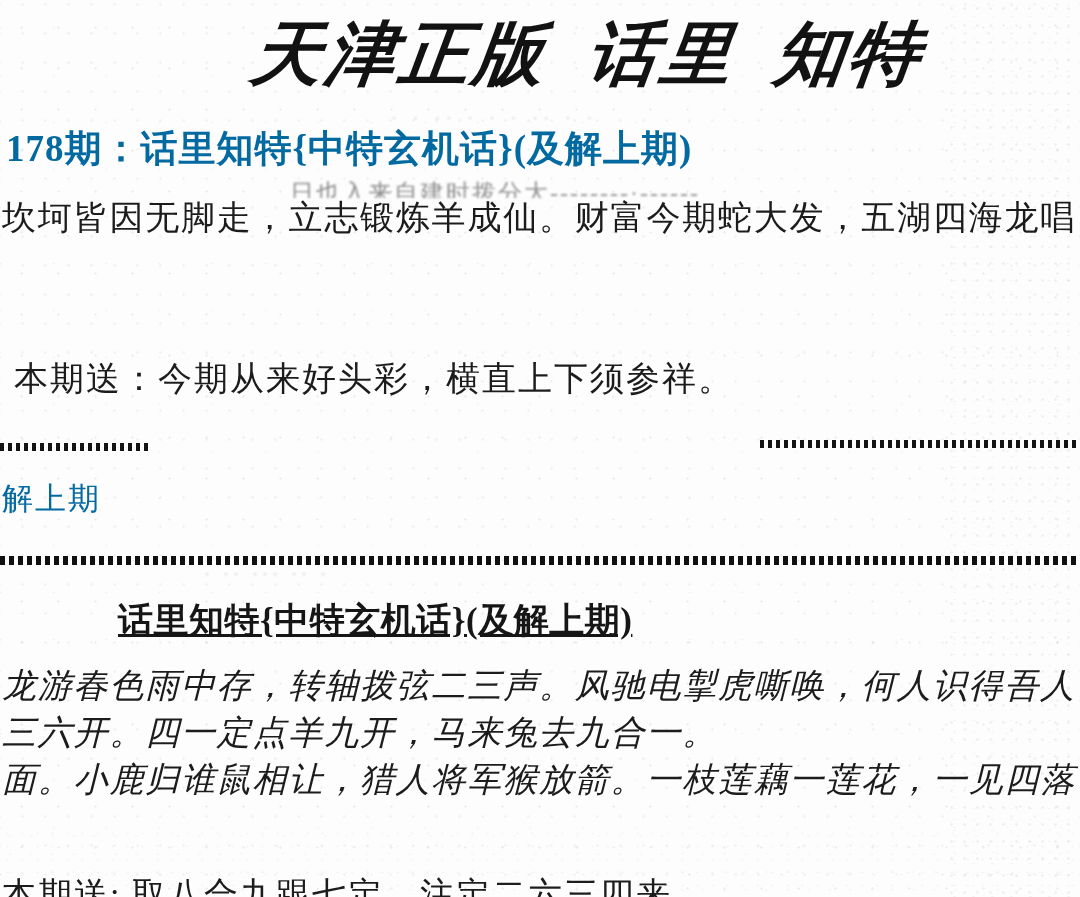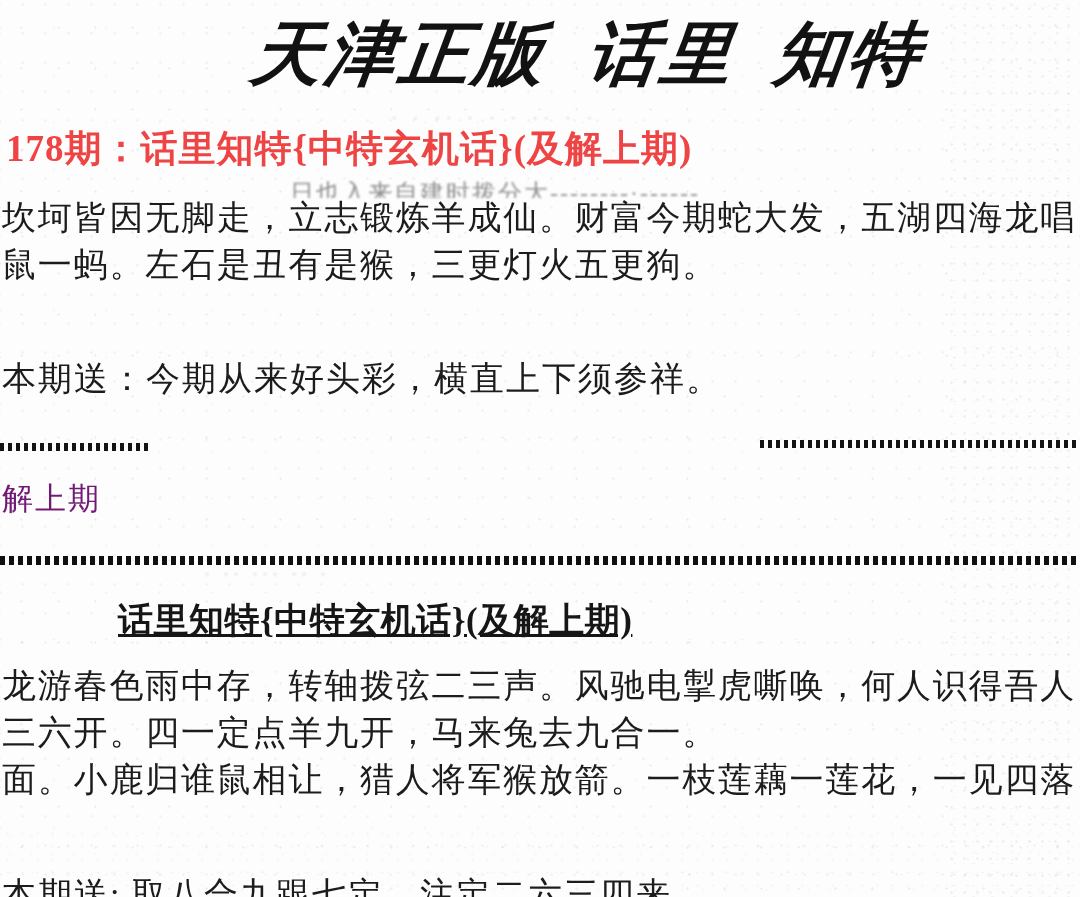--- a/index.html
+++ b/index.html
@@ -45,64 +45,64 @@
     transform: skewX(-7deg);
     letter-spacing: 4px; word-spacing: 18px;
     white-space: nowrap;
     color: #121212;
   }
 
   .issue-header {
     position: absolute; left: 6px; top: 124px;
     font-size: 37px; font-weight: 700;
     letter-spacing: 1px; white-space: nowrap;
-    color: #ef4444;
+    color: #0369a1;
   }
 
   .smudge {
     position: absolute; pointer-events: none;
     white-space: nowrap; overflow: hidden;
     color: #8e8e8e; filter: blur(1.1px);
   }
   .smudge-above-issue { left: 392px; top: 110px; width: 330px; height: 12px; font-size: 13px; letter-spacing: 7px; color: #ababab; }
   .smudge-above-poem  { left: 290px; top: 174px; width: 425px; height: 24px; font-size: 24px; letter-spacing: 2px; line-height: 38px; }
   .smudge-below-divider { left: 205px; top: 567px; width: 245px; height: 12px; font-size: 12px; letter-spacing: 6px; color: #9d9d9d; }
 
   .poem {
     position: absolute; left: 2px; width: 1078px;
     font-size: 34px; line-height: 47px; letter-spacing: 1.8px;
     color: #1c1c1c;
   }
   .poem-top { top: 194px; }
-  .poem-bottom { top: 662px; }
+  .poem-bottom { top: 662px; font-style: italic; }
   .poem-line { white-space: nowrap; }
 
   .gift-line {
     position: absolute; left: 2px;
     font-size: 34px; letter-spacing: 2px; white-space: nowrap;
     color: #1c1c1c;
   }
-  .gift-top { top: 356px; }
+  .gift-top { top: 356px; margin-left: 12px; }
   .gift-bottom { top: 832px; margin-top: 40px; }
 
   .dotted {
     position: absolute; height: 8px;
     background: repeating-linear-gradient(90deg, #141414 0 4px, rgba(0,0,0,0) 4px 8px);
   }
   .dotted-left  { left: 0; top: 443px; width: 148px; }
   .dotted-right { left: 760px; top: 440px; width: 320px; }
   .dotted-full  {
     left: 0; top: 556px; width: 1080px; height: 9px;
     background: repeating-linear-gradient(90deg, #101010 0 5px, rgba(0,0,0,0) 5px 9px);
   }
 
   .solve-label {
     position: absolute; left: 2px; top: 478px;
     font-size: 31px; letter-spacing: 2px; white-space: nowrap;
-    color: #701a75;
+    color: #0369a1;
   }
 
   .section2-header {
     position: absolute; left: 118px; top: 597px;
     font-size: 35px; font-weight: 700; letter-spacing: 0.5px;
     white-space: nowrap; color: #161616; text-decoration: underline;
   }
 </style>
 </head>
 <body>
@@ -114,21 +114,20 @@
 <div class="main-title">天津正版 话里 知特</div>
 
 <div class="smudge smudge-above-issue">· · ·· · · · ·· · ·</div>
 
 <div class="issue-header">178期：话里知特{中特玄机话}(及解上期)</div>
 
 <div class="smudge smudge-above-poem">日也入来自建时拨分大--------·------</div>
 
 <div class="poem poem-top">
   <div class="poem-line">坎坷皆因无脚走，立志锻炼羊成仙。财富今期蛇大发，五湖四海龙唱</div>
-  <div class="poem-line">鼠一蚂。左石是丑有是猴，三更灯火五更狗。</div>
 </div>
 
 <div class="gift-line gift-top">本期送：今期从来好头彩，横直上下须参祥。</div>
 
 <div class="dotted dotted-left"></div>
 <div class="dotted dotted-right"></div>
 
 <div class="solve-label">解上期</div>
 
 <div class="dotted dotted-full"></div>

